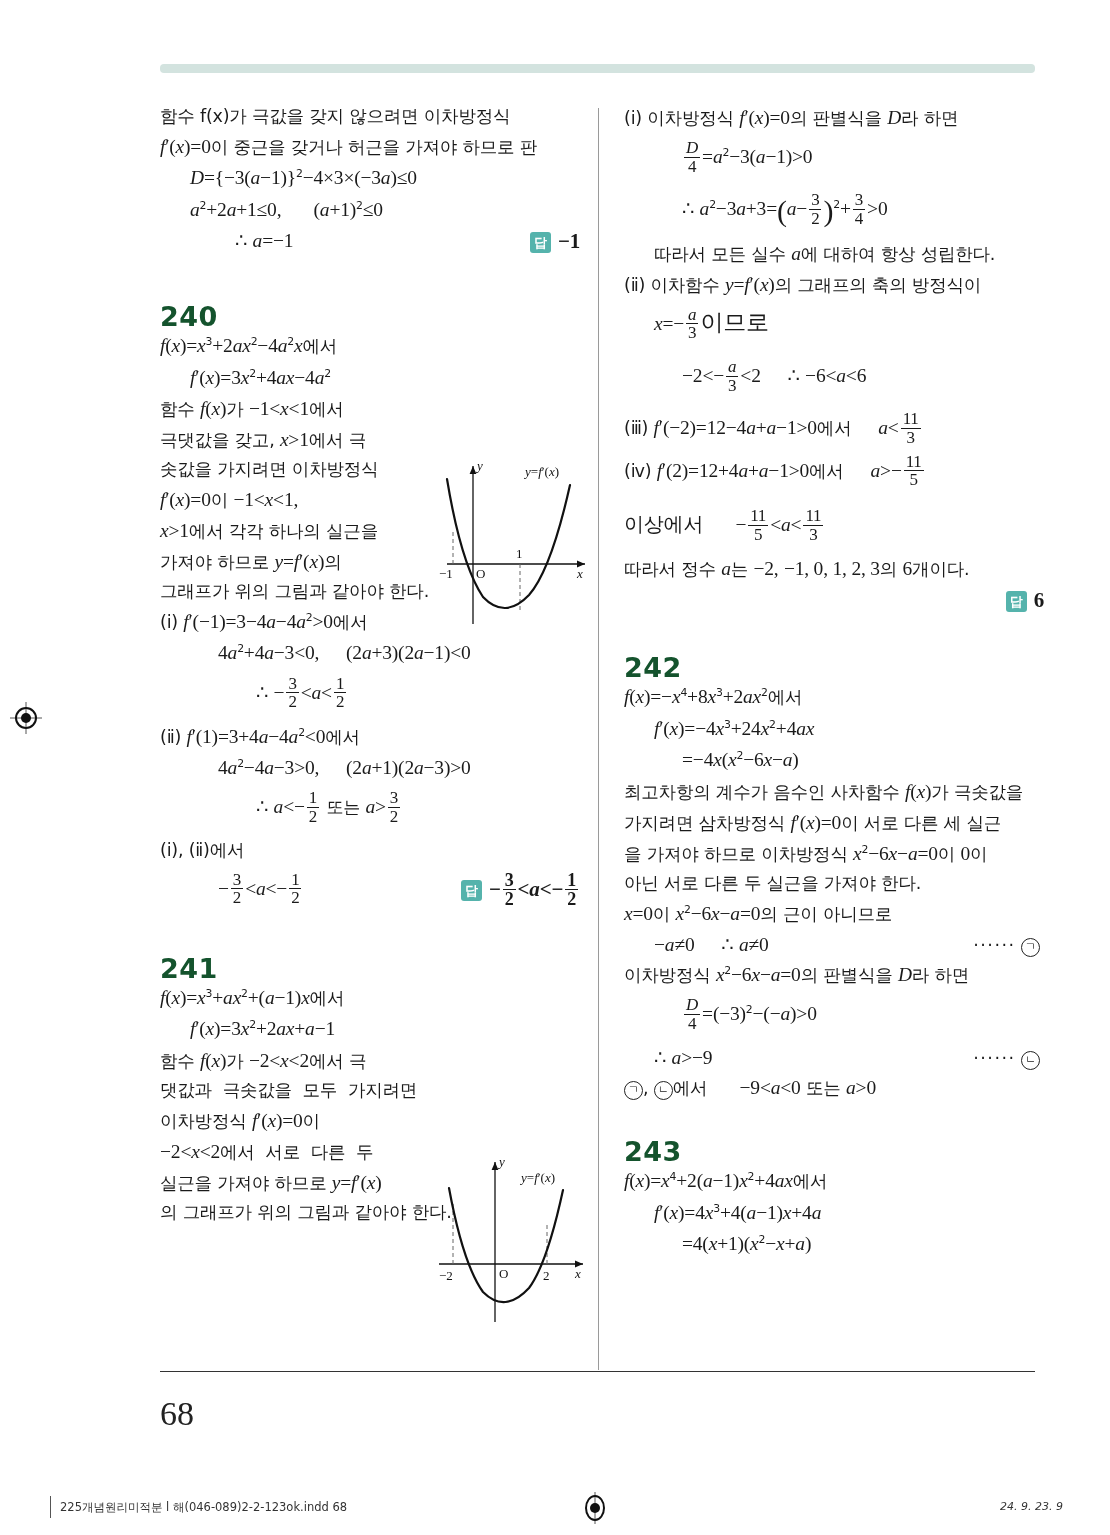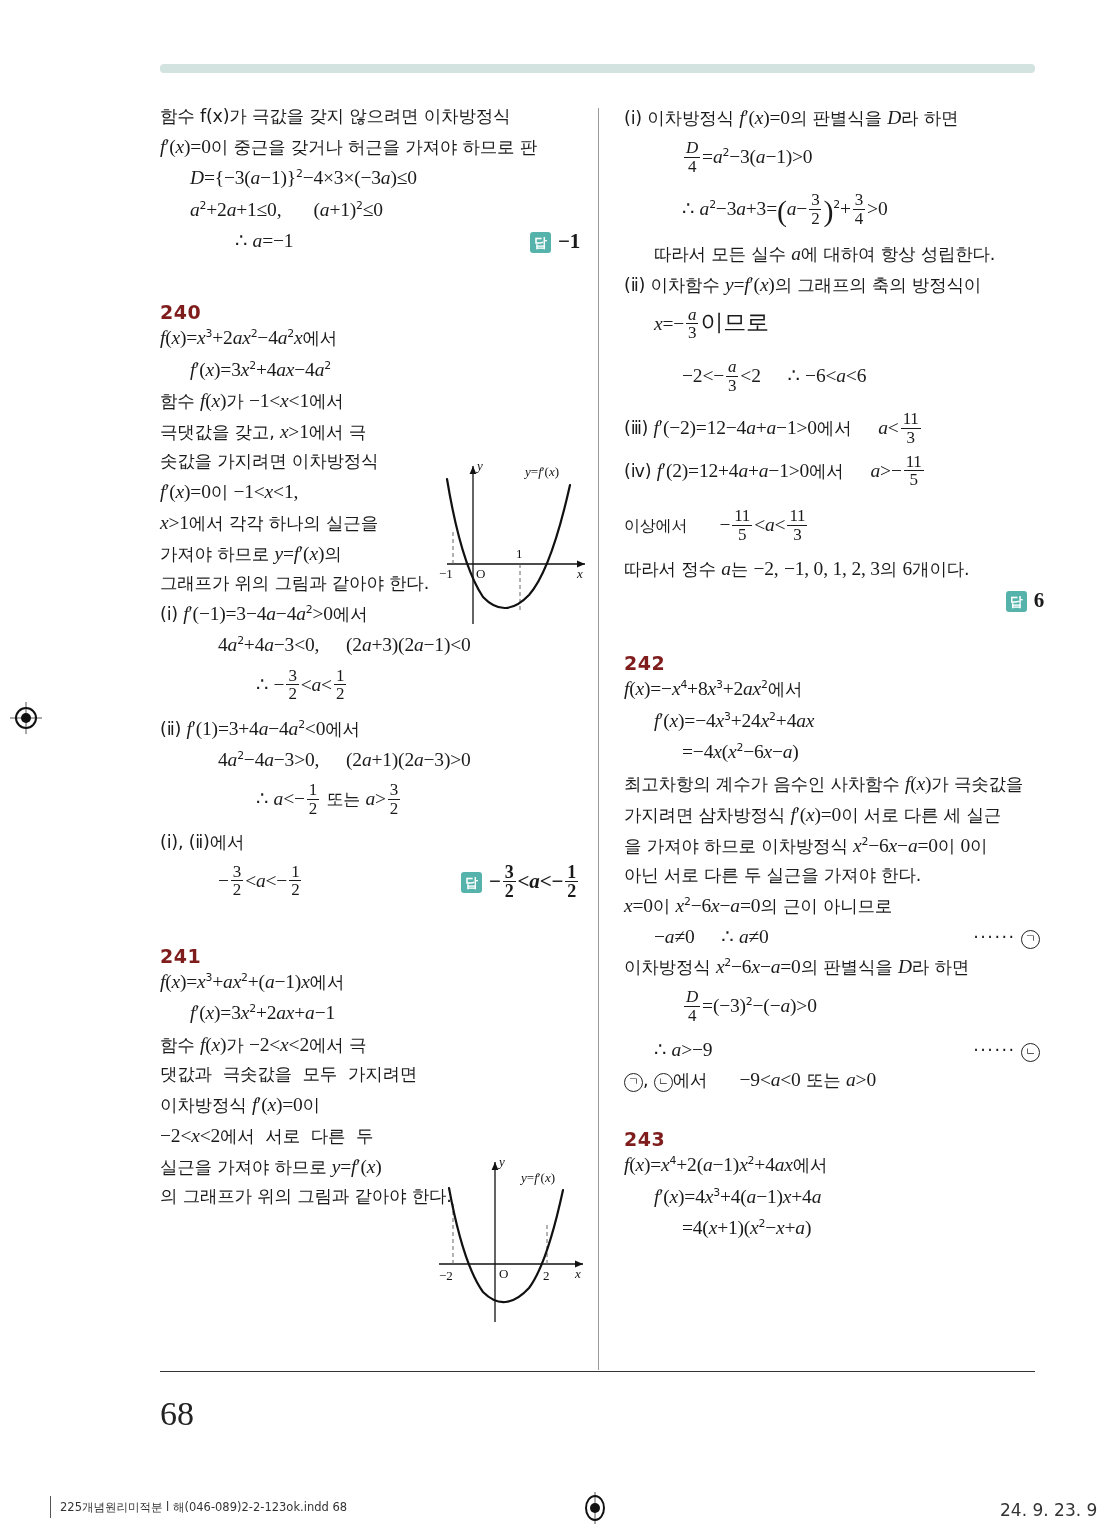--- a/index.html
+++ b/index.html
@@ -54,21 +54,21 @@
   .frac .num{display:block;padding:0 2px;}
   .frac .den{display:block;border-top:1.3px solid #1a1a1a;padding:0 2px;}
   .frac.it .num,.frac.it .den{font-style:italic;}
 
   
   .bigparen{font-size:30px;vertical-align:-0.20em;font-family:"Liberation Serif",serif;font-style:normal;}
 
   
   .prob-no{
     font-family:"DejaVu Sans","Liberation Sans",sans-serif;
-    font-weight:bold;font-size:19px;color:#7f1d1d;letter-spacing:0.5px;
+    font-weight:bold;font-size:27px;color:#14532d;letter-spacing:0.5px;
     margin:0 0 6px 0;
   }
   .spacer-lg{height:42px;}
   .spacer-md{height:26px;}
 
   
   .ans-row{position:relative;white-space:nowrap;}
   .badge{
     display:inline-block;width:21px;height:21px;line-height:21px;
     background:#55b3ac;color:#ffffff;text-align:center;
@@ -94,21 +94,21 @@
   
   #footer-left{
     position:absolute;left:60px;top:1500px;
     font-family:"DejaVu Sans","Liberation Sans",sans-serif;
     font-size:11.5px;color:#333;white-space:nowrap;
   }
   #footer-bar{position:absolute;left:50px;top:1496px;width:1px;height:22px;background:#555;}
   #footer-right{
     position:absolute;left:1000px;top:1500px;
     font-family:"DejaVu Sans","Liberation Sans",sans-serif;
-    font-size:17px;color:#333;white-space:nowrap;
+    font-size:11px;color:#333;white-space:nowrap;font-style:italic;
   }
   .circled{
     display:inline-block;border:1.1px solid #222;border-radius:50%;
     width:17px;height:17px;line-height:15px;text-align:center;font-size:11px;
     font-family:"DejaVu Sans",sans-serif;vertical-align:1px;
   }
   .dots{letter-spacing:1.5px;}
 </style>
 </head>
 <body>
@@ -285,21 +285,21 @@
       <span class="op">−</span><span class="mn">2</span><span class="op">&lt;</span><span class="op">−</span><span class="frac it"><span class="num">a</span><span class="den" style="font-style:normal;">3</span></span><span class="op">&lt;</span><span class="mn">2</span>&nbsp;&nbsp;&nbsp;&nbsp;&nbsp;<span class="op">∴</span>&nbsp;<span class="op">−</span><span class="mn">6</span><span class="op">&lt;</span><span class="m">a</span><span class="op">&lt;</span><span class="mn">6</span>
     </p>
 
     <p class="mathline" style="margin-bottom:6px;">
       <span class="ko" style="font-size:17.5px">(ⅲ)</span> <span class="m">f</span><span class="op">′</span><span class="mn">(</span><span class="op">−</span><span class="mn">2)</span><span class="op">=</span><span class="mn">12</span><span class="op">−</span><span class="mn">4</span><span class="m">a</span><span class="op">+</span><span class="m">a</span><span class="op">−</span><span class="mn">1</span><span class="op">&gt;</span><span class="mn">0</span><span class="ko" style="font-size:17.5px">에서</span>&nbsp;&nbsp;&nbsp;&nbsp;&nbsp;<span class="m">a</span><span class="op">&lt;</span><span class="frac"><span class="num">11</span><span class="den">3</span></span>
     </p>
     <p class="mathline" style="margin-bottom:18px;">
       <span class="ko" style="font-size:17.5px">(ⅳ)</span> <span class="m">f</span><span class="op">′</span><span class="mn">(</span><span class="mn">2)</span><span class="op">=</span><span class="mn">12</span><span class="op">+</span><span class="mn">4</span><span class="m">a</span><span class="op">+</span><span class="m">a</span><span class="op">−</span><span class="mn">1</span><span class="op">&gt;</span><span class="mn">0</span><span class="ko" style="font-size:17.5px">에서</span>&nbsp;&nbsp;&nbsp;&nbsp;&nbsp;<span class="m">a</span><span class="op">&gt;</span><span class="op">−</span><span class="frac"><span class="num">11</span><span class="den">5</span></span>
     </p>
     <p class="mathline" style="margin-bottom:16px;">
-      <span class="ko" style="font-size:16px">이상에서</span>&nbsp;&nbsp;&nbsp;&nbsp;&nbsp;&nbsp;<span class="op">−</span><span class="frac"><span class="num">11</span><span class="den">5</span></span><span class="op">&lt;</span><span class="m">a</span><span class="op">&lt;</span><span class="frac"><span class="num">11</span><span class="den">3</span></span>
+      <span class="ko" style="font-size:20px">이상에서</span>&nbsp;&nbsp;&nbsp;&nbsp;&nbsp;&nbsp;<span class="op">−</span><span class="frac"><span class="num">11</span><span class="den">5</span></span><span class="op">&lt;</span><span class="m">a</span><span class="op">&lt;</span><span class="frac"><span class="num">11</span><span class="den">3</span></span>
     </p>
     <p class="line">따라서 정수 <span class="m">a</span>는 <span class="op">−</span><span class="mn">2,</span> <span class="op">−</span><span class="mn">1, 0, 1, 2, 3</span>의 <span class="mn">6</span>개이다.</p>
 
     <div style="text-align:right;margin-top:4px;">
       <span class="badge">답</span><span class="ansval"><span class="mn">6</span></span>
     </div>
   </div>
 
   <div class="spacer-lg"></div>
 

